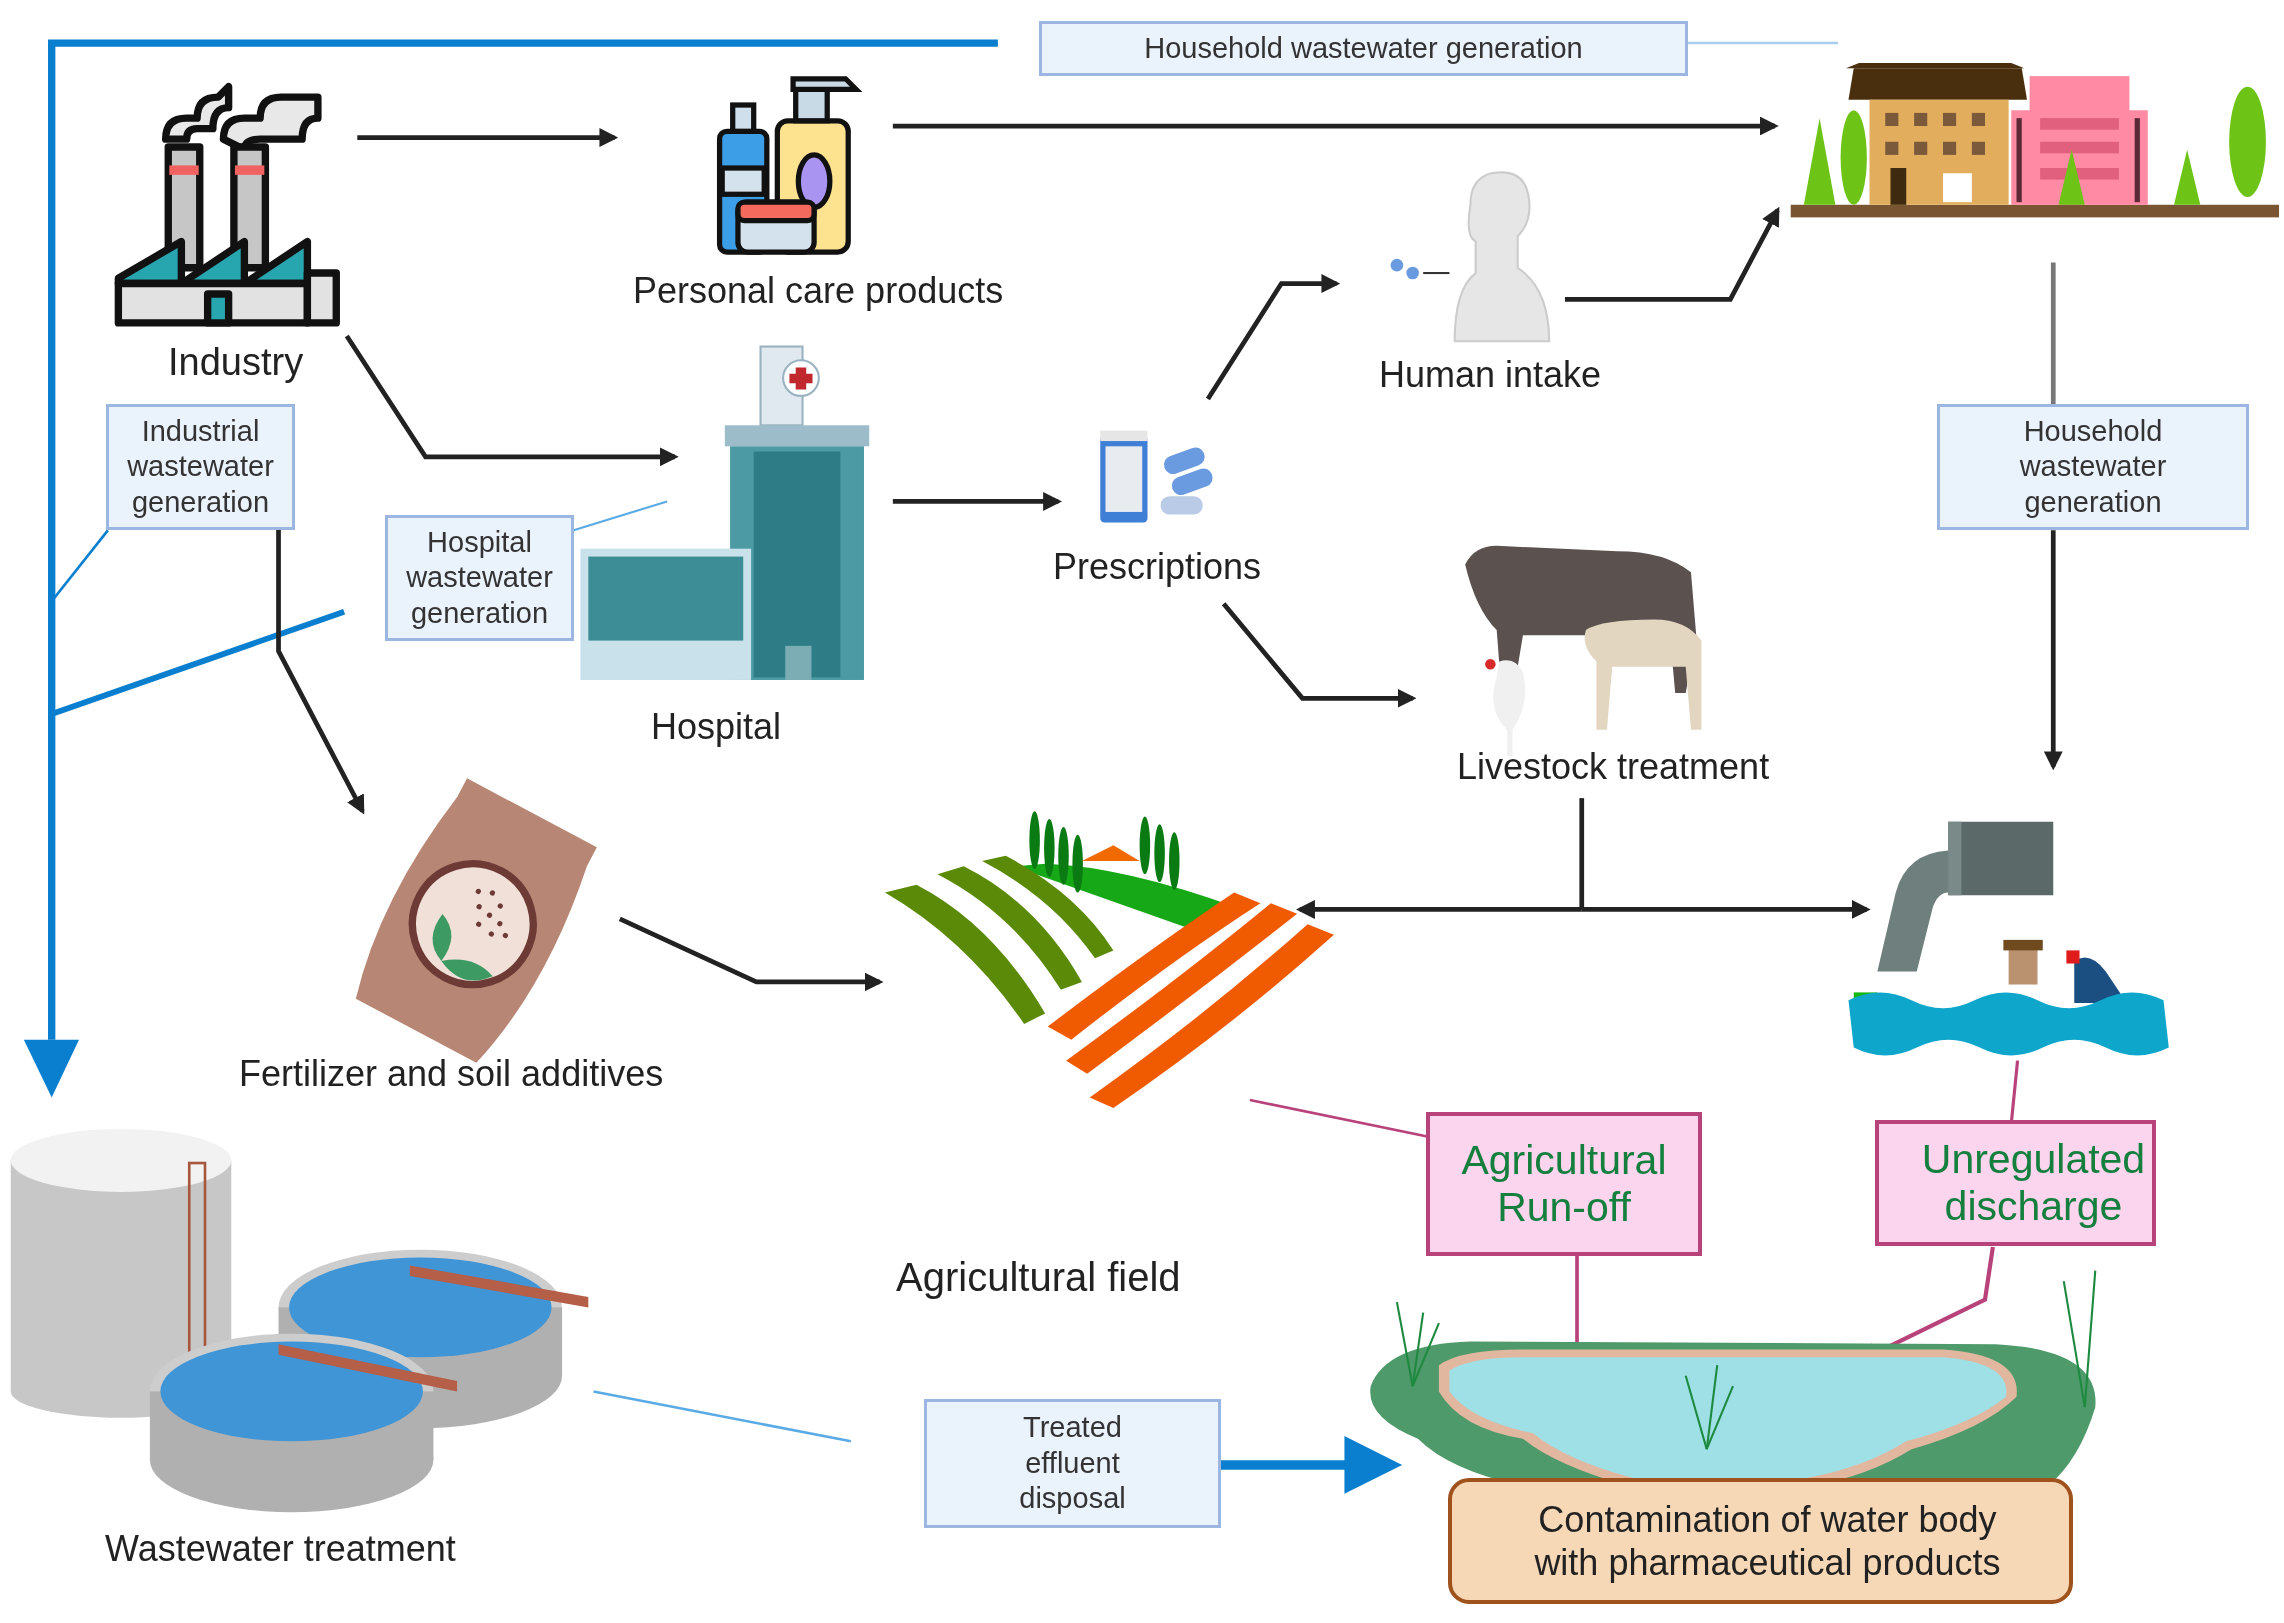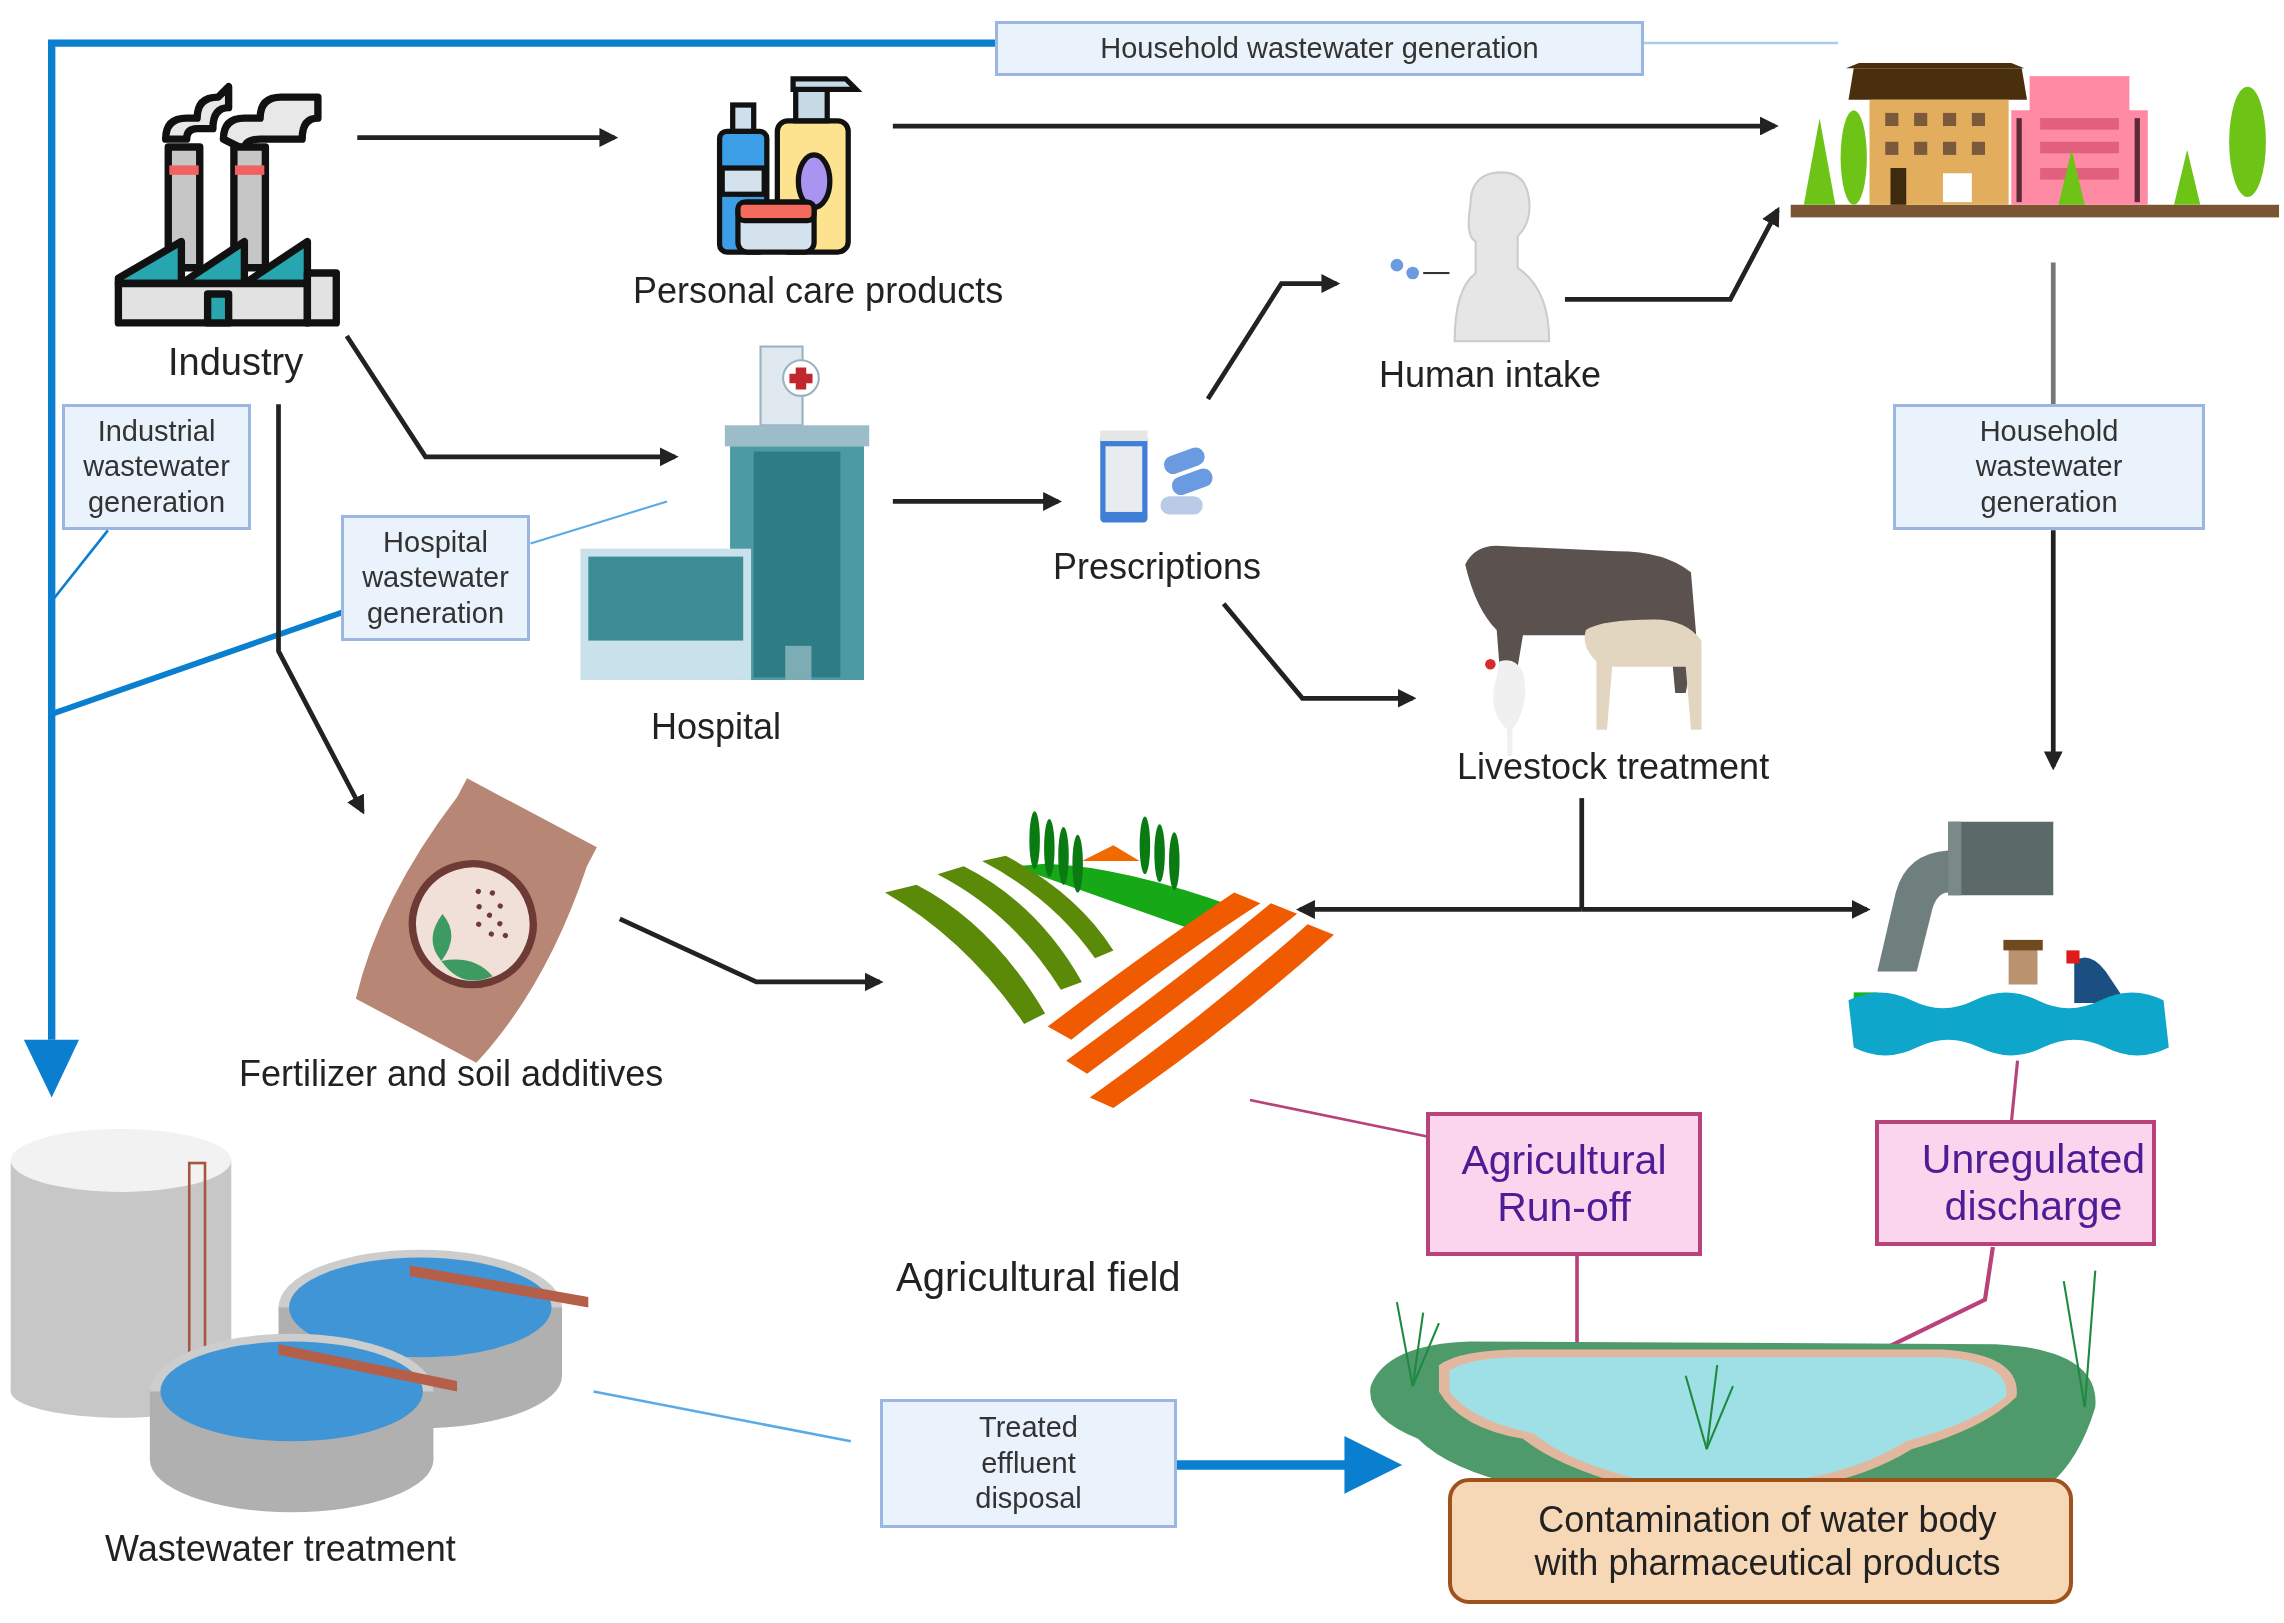--- a/index.html
+++ b/index.html
@@ -3,24 +3,24 @@
 <meta charset="utf-8">
 <style>
   html, body { margin:0; padding:0; background:#ffffff; }
   body { width:2284px; height:1623px; position:relative; overflow:hidden;
          font-family:"Liberation Sans", sans-serif; color:#222; }
   #diagram { position:absolute; left:0; top:0; width:2284px; height:1623px; }
   .label { position:absolute; font-size:36px; color:#222; white-space:nowrap;
            font-family:"Liberation Sans", sans-serif; text-align:center; }
   .bluebox { position:absolute; background:#eaf2fc; border:3.7px solid #9bb6e0;
              box-sizing:border-box; display:flex; align-items:center; justify-content:center;
-             text-align:center; font-size:29px; line-height:1.22; color:#333; }
+             text-align:center; font-size:29px; line-height:1.22; color:#333;margin-left:44px; }
   .pinkbox { position:absolute; background:#fbd4ee; border:4.7px solid #b8427a;
              box-sizing:border-box; display:flex; align-items:center; justify-content:center;
-             text-align:center; font-size:41px; line-height:1.15; color:#4c1d95; }
+             text-align:center; font-size:41px; line-height:1.15; color:#15803d; }
   .tanbox { position:absolute; background:#f6d7b6; border:4.2px solid #a0521d;
             border-radius:21px; box-sizing:border-box; display:flex; align-items:center;
             justify-content:center; text-align:center; font-size:36px; line-height:1.2; color:#222;padding-left:14px; }
   .box-text { white-space:pre-line; }
 </style>
 </head>
 <body>
 
 <svg id="diagram" viewBox="0 0 4349 3091" xmlns="http://www.w3.org/2000/svg">
   <defs>

